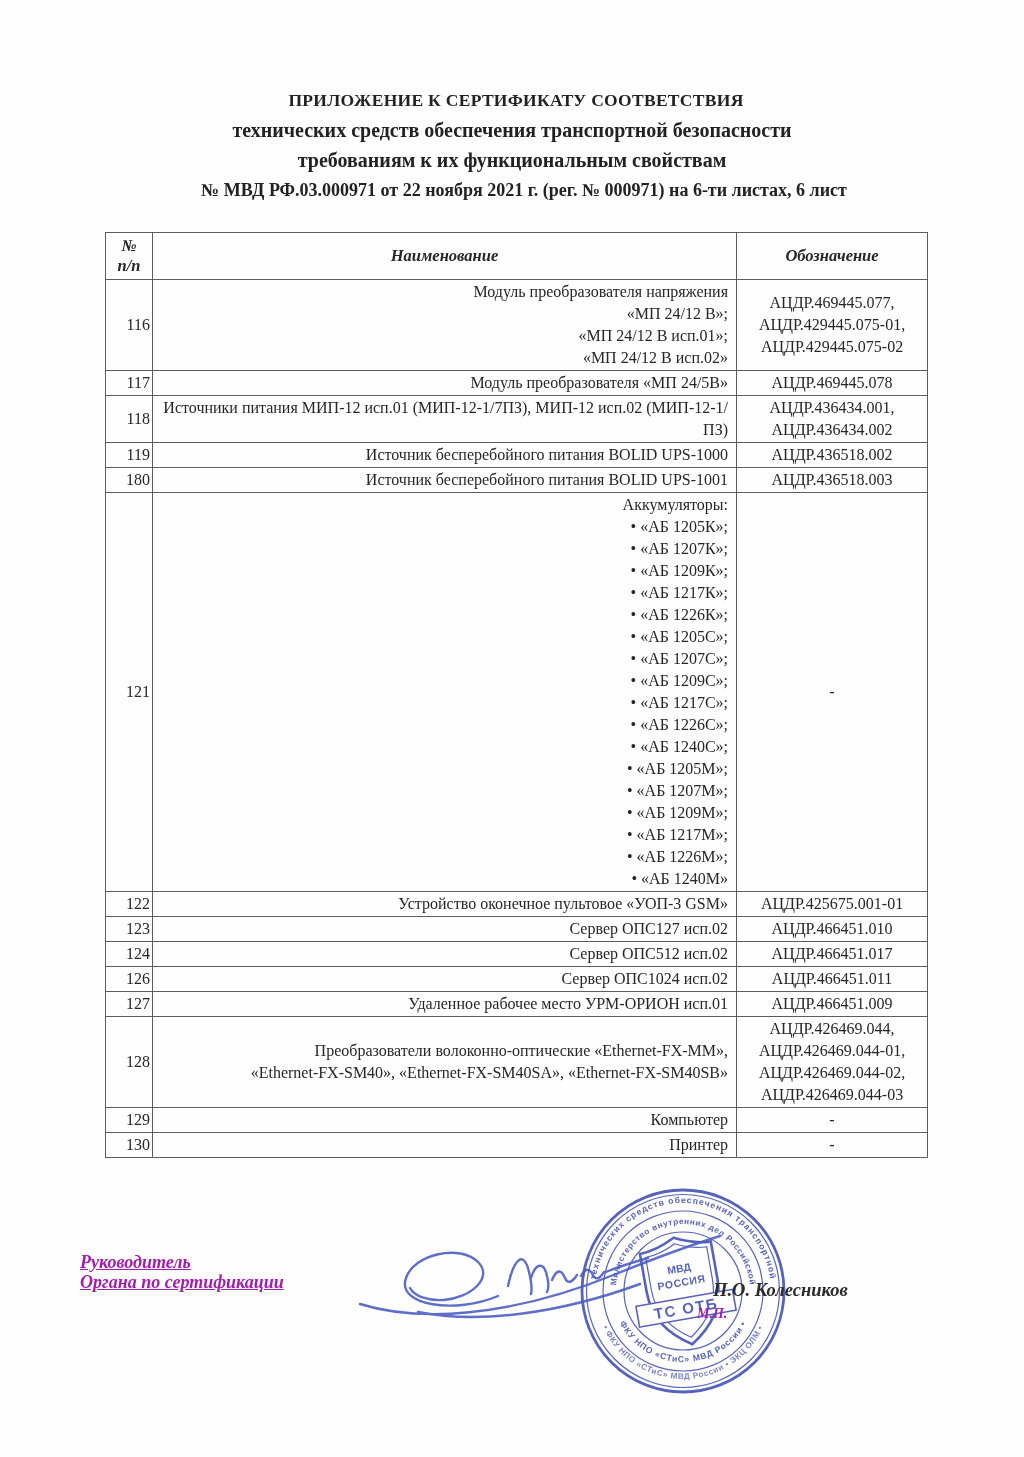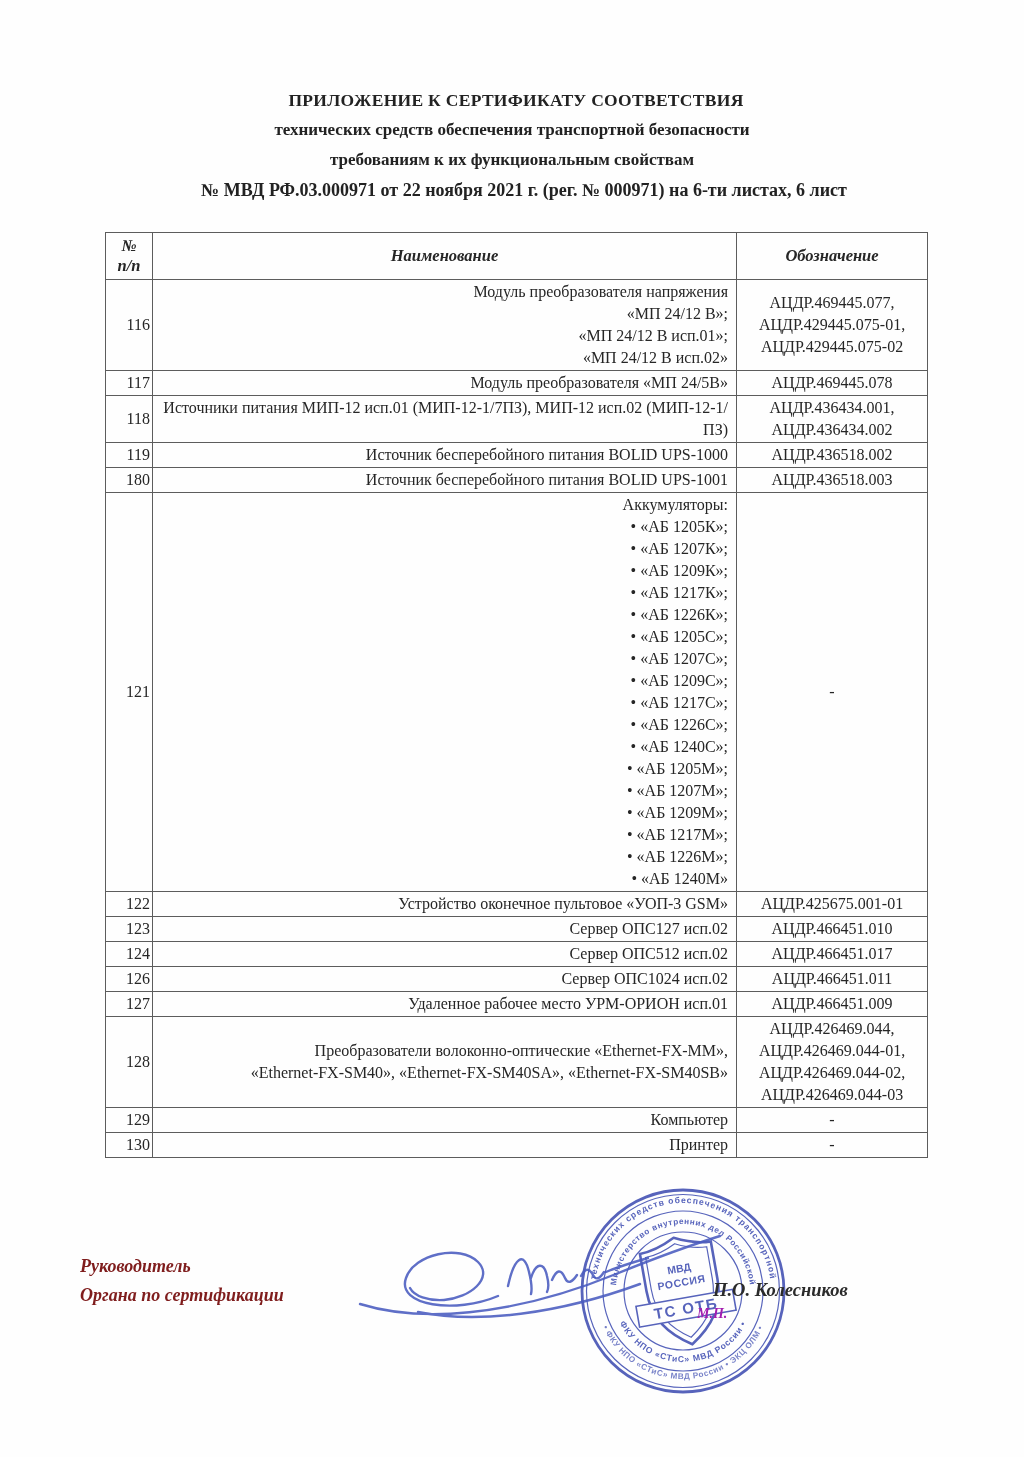--- a/index.html
+++ b/index.html
@@ -4,21 +4,21 @@
 <style>
   html,body { margin:0; padding:0; background:#e8e8e8; }
   .page {
     position:relative; width:1024px; height:1457px; margin:0 auto;
     background:#fefefe; overflow:hidden;
     font-family:"Liberation Serif", serif; color:#222;
   }
   
   .doc-header { position:absolute; top:90px; left:0; width:100%; text-align:center; font-weight:bold; }
   .title-main { font-size:17.5px; letter-spacing:.3px; margin-bottom:6px;padding-left:8px; }
-  .title-sub  { font-size:17px; line-height:22px;margin-top:8px; }
+  .title-sub  { font-size:20px; line-height:22px;margin-top:8px; }
   .cert-number { position:absolute; top:180px; left:12px; width:100%; text-align:center;
                  font-weight:bold; font-size:18px; }
   
   table.cert-table {
     position:absolute; left:105px; top:232px; width:822px;
     border-collapse:collapse; table-layout:fixed; font-size:16px; color:#262626;
   }
   .cert-table th, .cert-table td { border:1px solid #5c5c5c; }
   .cert-table th {
     font-style:italic; font-weight:bold; text-align:center;
@@ -29,22 +29,22 @@
   .col-name { width:584px; }
   .col-des  { width:191px; }
   .cert-table td { vertical-align:middle; line-height:22px; white-space:pre-line; }
   td.num   { text-align:right; padding:1px 2px; }
   td.name  { text-align:right; padding:1px 8px; }
   td.desig { text-align:center; padding:1px 10px; }
   td.desig.center { text-align:center; padding:1px 2px; }
   
   .signatory-role {
     position:absolute; left:80px; top:1252px;
-    font-weight:bold; font-style:italic; font-size:18px; line-height:29px;
-    white-space:pre-line; color:#7f1d1d; z-index:4;
+    font-weight:bold; font-style:italic; font-size:18px; line-height:20px;
+    white-space:pre-line; color:#a21caf; z-index:4;text-decoration:underline;
   }
   .signature-svg { position:absolute; left:348px; top:1222px; z-index:3; }
   .stamp-svg     { position:absolute; left:576px; top:1184px; z-index:2; }
   .signatory-name {
     position:absolute; left:713px; top:1280px; z-index:4;
     font-weight:bold; font-style:italic; font-size:18.5px; color:#2b2b2b;
   }
   .seal-mark {
     position:absolute; left:697px; top:1306px; z-index:4;
     font-weight:bold; font-style:italic; font-size:14px; color:#a21caf;

